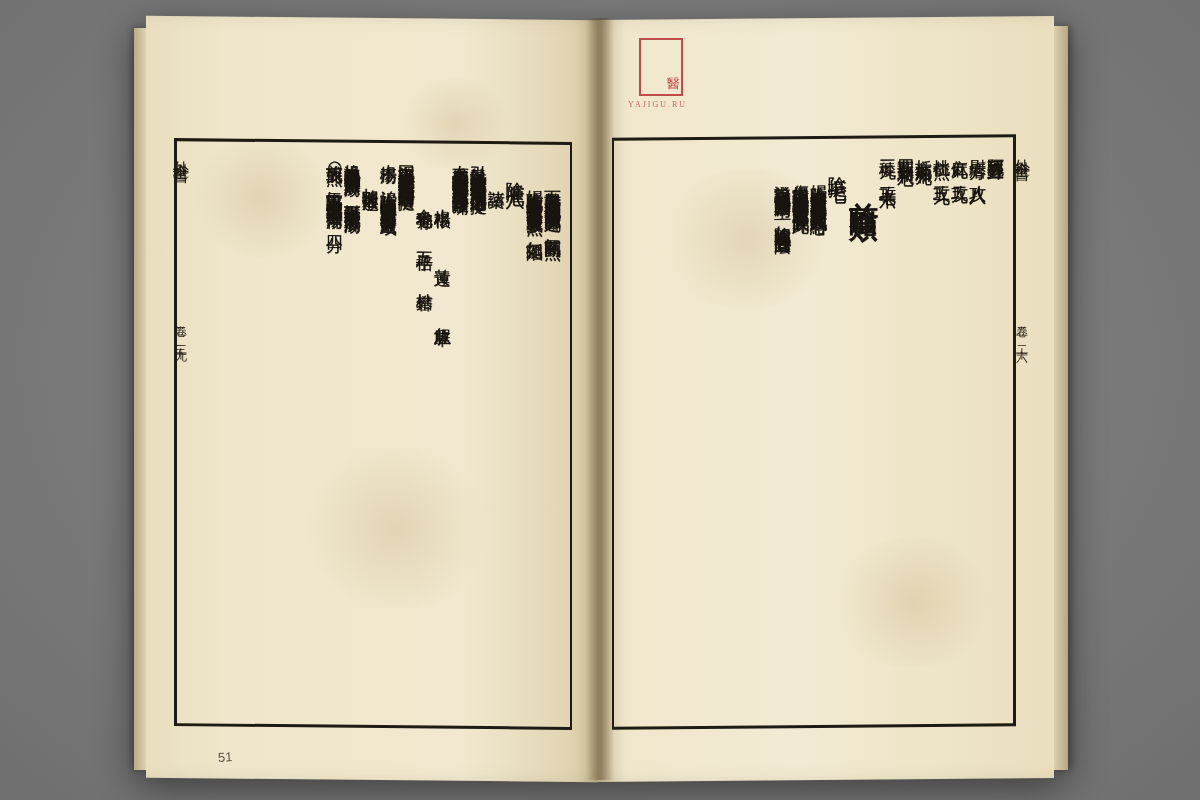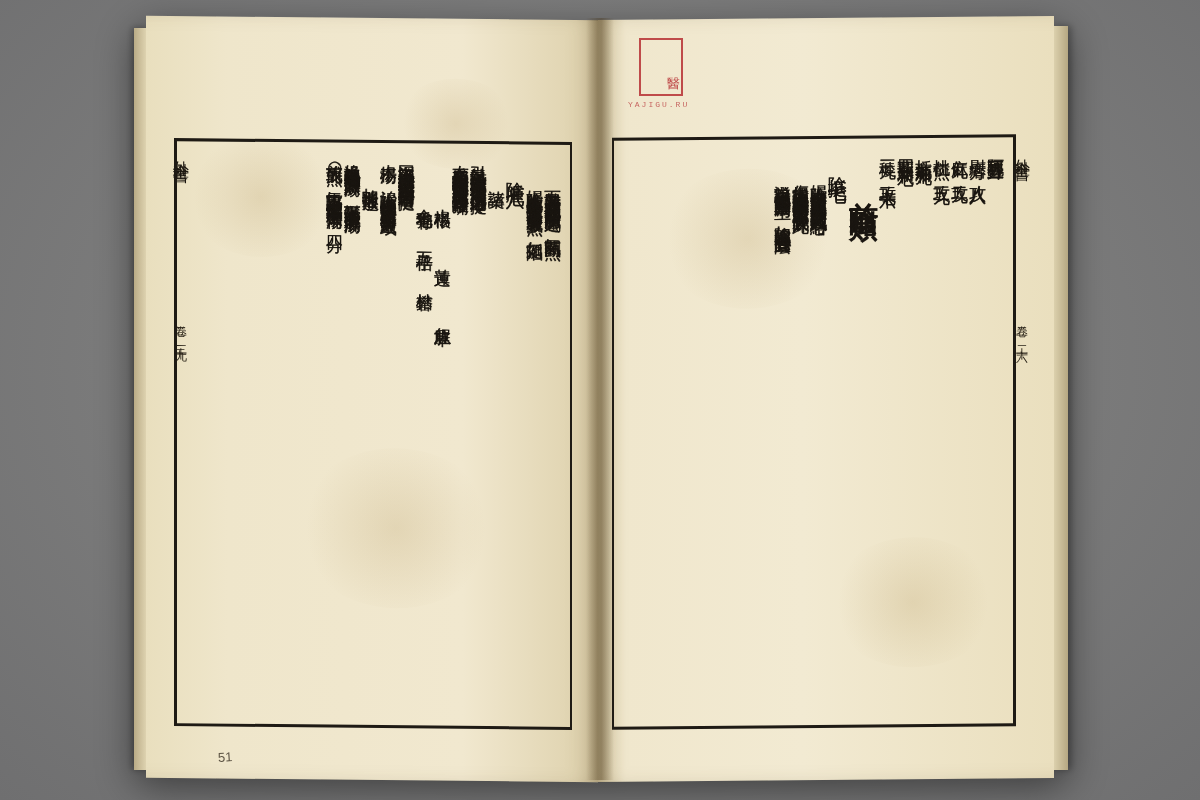--- a/index.html
+++ b/index.html
@@ -164,21 +164,21 @@
     font-family: "DejaVu Serif", serif;
   }
   .seal-sub {
     position: absolute;
     left: 482px;
     top: 82px;
     color: #b8393c;
     font-size: 8px;
     letter-spacing: 2px;
     opacity: 0.75;
-    font-family: Liberation Mono, monospace;
+    font-family: Liberation Serif, serif;
     text-align: right;
   }
 
   
   .banner {
     position: absolute;
     writing-mode: vertical-rl;
     text-orientation: upright;
     font-size: 16px;
     letter-spacing: 2px;

